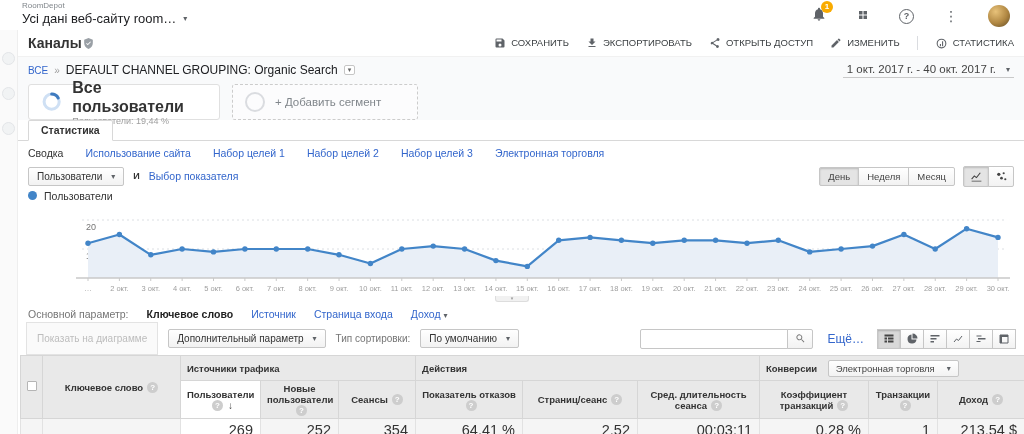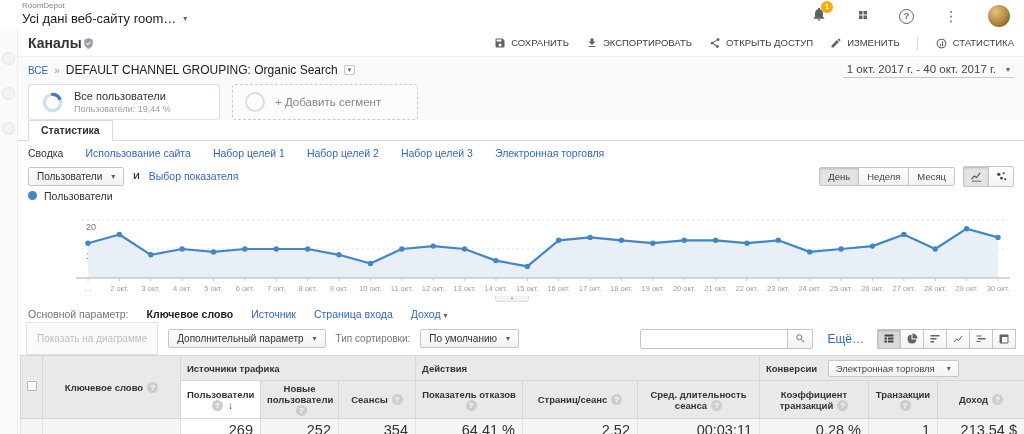--- a/index.html
+++ b/index.html
@@ -39,21 +39,21 @@
   .crumb-row{display:flex;justify-content:space-between;align-items:center}
   .crumbs{display:flex;align-items:center;gap:6px;font-size:10px}
   .crumb-all{color:#3366cc}
   .crumb-sep{color:#9e9e9e}
   .crumb-cur{color:#202124;font-weight:normal;font-size:12px}
   .crumb-dd{border:1px solid #c6c6c6;background:#fff;border-radius:2px;font-size:7px;color:#666;padding:0 3px;cursor:pointer}
   .date-picker{font-size:11.5px;color:#444;border-bottom:1px solid #c9c9c9;padding:1px 4px 2px;display:flex;gap:10px;align-items:center;cursor:pointer}
   .segments{display:flex;gap:12px;margin-top:6px}
   .seg-card{width:192px;height:36px;background:#fff;border:1px solid #e0e0e0;border-radius:3px;
     display:flex;align-items:center;gap:10px;padding:0 12px;cursor:pointer}
-  .seg-title{font-size:11px;font-weight:normal;color:#333;line-height:1.2}
+  .seg-title{font-size:16px;font-weight:bold;color:#333;line-height:1.2}
   .seg-sub{font-size:9px;color:#9e9e9e}
   .seg-add{width:186px;height:36px;border:1px dashed #ccc;border-radius:3px;background:#fcfcfd;
     display:flex;align-items:center;gap:10px;padding:0 12px;color:#80868b;font-size:11.5px;cursor:pointer}
   .circle-outline{width:20px;height:20px;border:2px solid #dadce0;border-radius:50%;flex:none}
 
   
   .tabs-row{display:flex;align-items:flex-end;height:21px;padding-left:28px;border-bottom:1px solid #d8d8d8}
   .tab{background:#fff;border:1px solid #d8d8d8;border-bottom:1px solid #fff;margin-bottom:-1px;
     border-radius:2px 2px 0 0;padding:3px 12px 4px;font-size:10.5px;font-weight:bold;color:#333;cursor:pointer}
   .subnav{display:flex;gap:22px;align-items:center;height:17px;padding-left:28px;margin-top:3px;font-size:10.5px}

